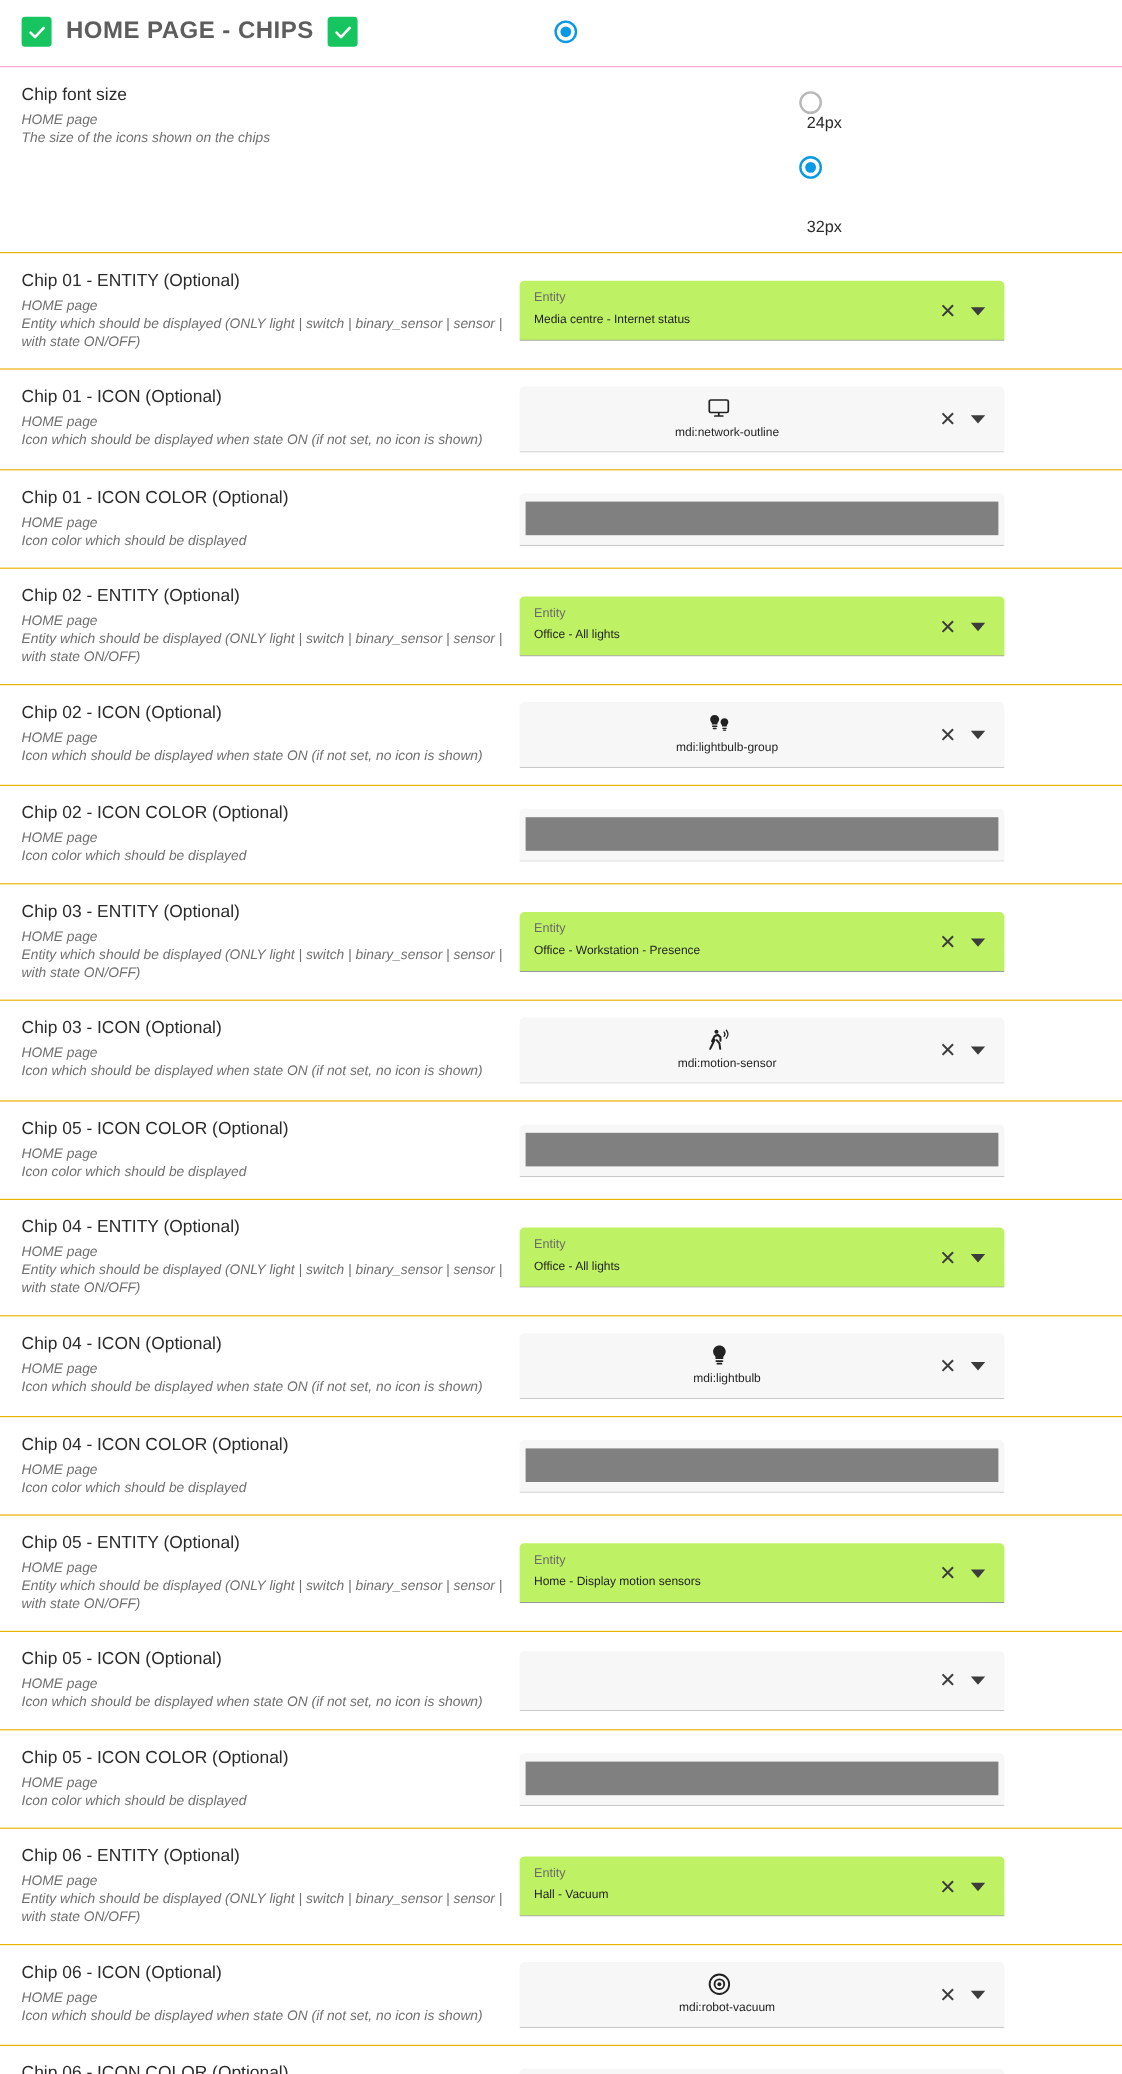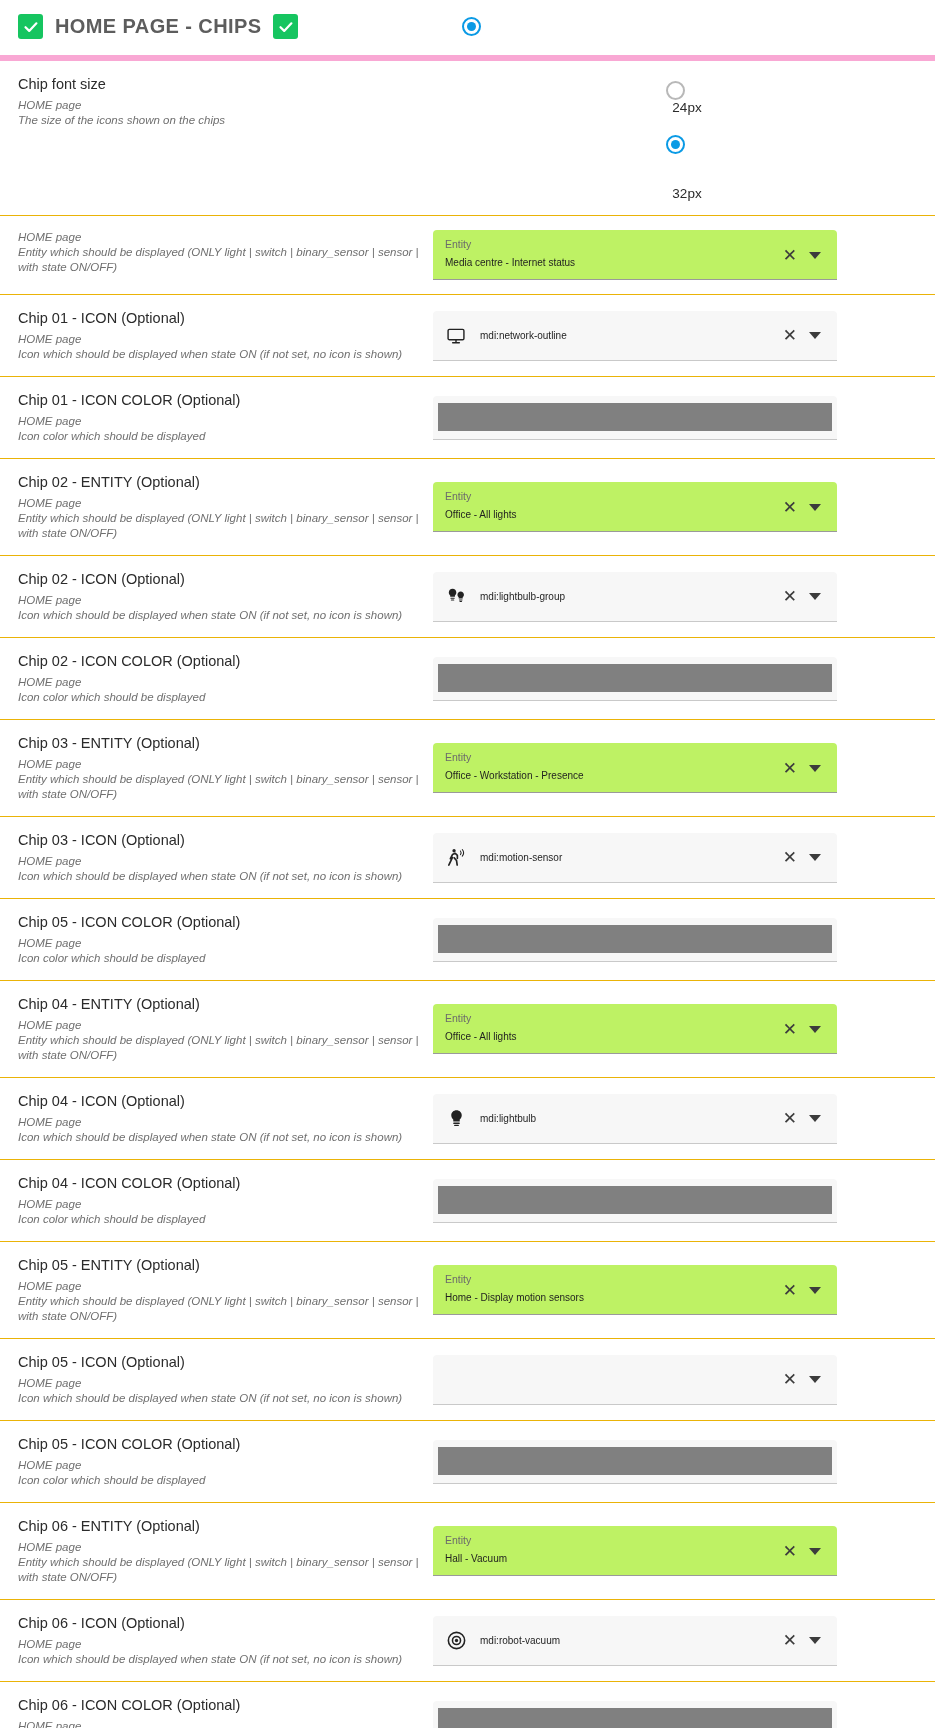--- a/index.html
+++ b/index.html
@@ -9,21 +9,21 @@
     font-family: "Liberation Sans", sans-serif;
   }
   body { width: 935px; }
   .page { width: 935px; background: #fff; }
 
   
   .header {
     display: flex;
     align-items: center;
     padding: 14px 18px 16px 18px;
-    border-bottom: 6px solid #f9a8d4;
+    border-bottom: 1px solid #f9a8d4;
     min-height: 56px;
   }
   .chk {
     width: 25px; height: 25px;
     background: #16c560;
     border-radius: 3px;
     display: flex; align-items: center; justify-content: center;
     flex: 0 0 auto;
   }
   .chk svg { display:block; }
@@ -129,21 +129,21 @@
   }
   .field-value {
     font-size: 10px;
     color: #1f1f1f;
     line-height: 19px;
     white-space: nowrap;
     overflow: hidden;
     text-overflow: ellipsis;
   }
   .field-value.withicon {
-    display: flex; align-items: center;
+    display: flex; align-items: center; flex-direction: column;
   }
   .field-icon {
     width: 22px; height: 22px;
     margin-right: 13px;
     flex: 0 0 auto;
     display: flex; align-items: center; justify-content: center;
     color: #222;
   }
   .field-actions {
     display: flex;
@@ -226,20 +226,21 @@
         <div class="radio-outer">
           <div class="radio-inner"></div>
         </div>
         <div class="radio-label">32px</div>
       </div>
     </div>
   </div>
 
   <div class="row">
     <div class="row-left">
+      <div class="lbl-title">Chip 01 - ENTITY (Optional)</div>
       <div class="lbl-sub">HOME page</div>
       <div class="lbl-sub">Entity which should be displayed (ONLY light | switch | binary_sensor | sensor | with state ON/OFF)</div>
     </div>
     <div class="row-right">
       <div class="field">
         <div class="field-inner">
           <div class="field-float">Entity</div>
           <div class="field-value">Media centre - Internet status</div>
         </div>
         <div class="field-actions">

